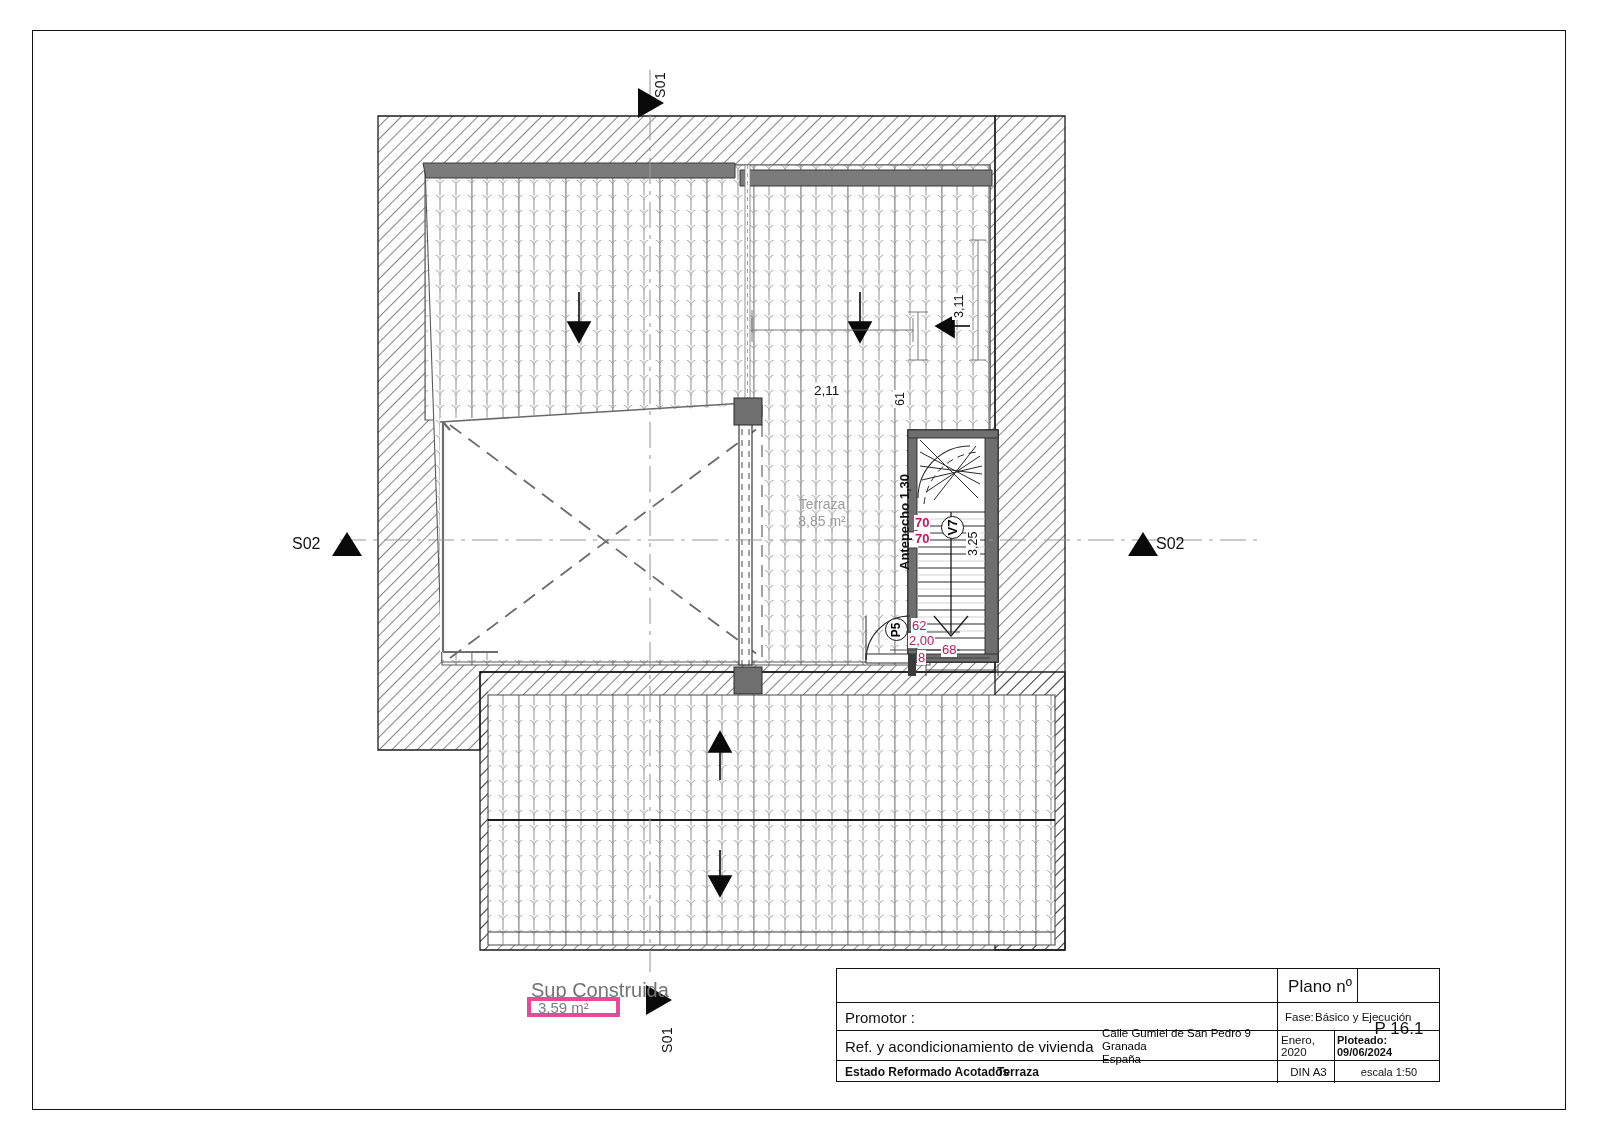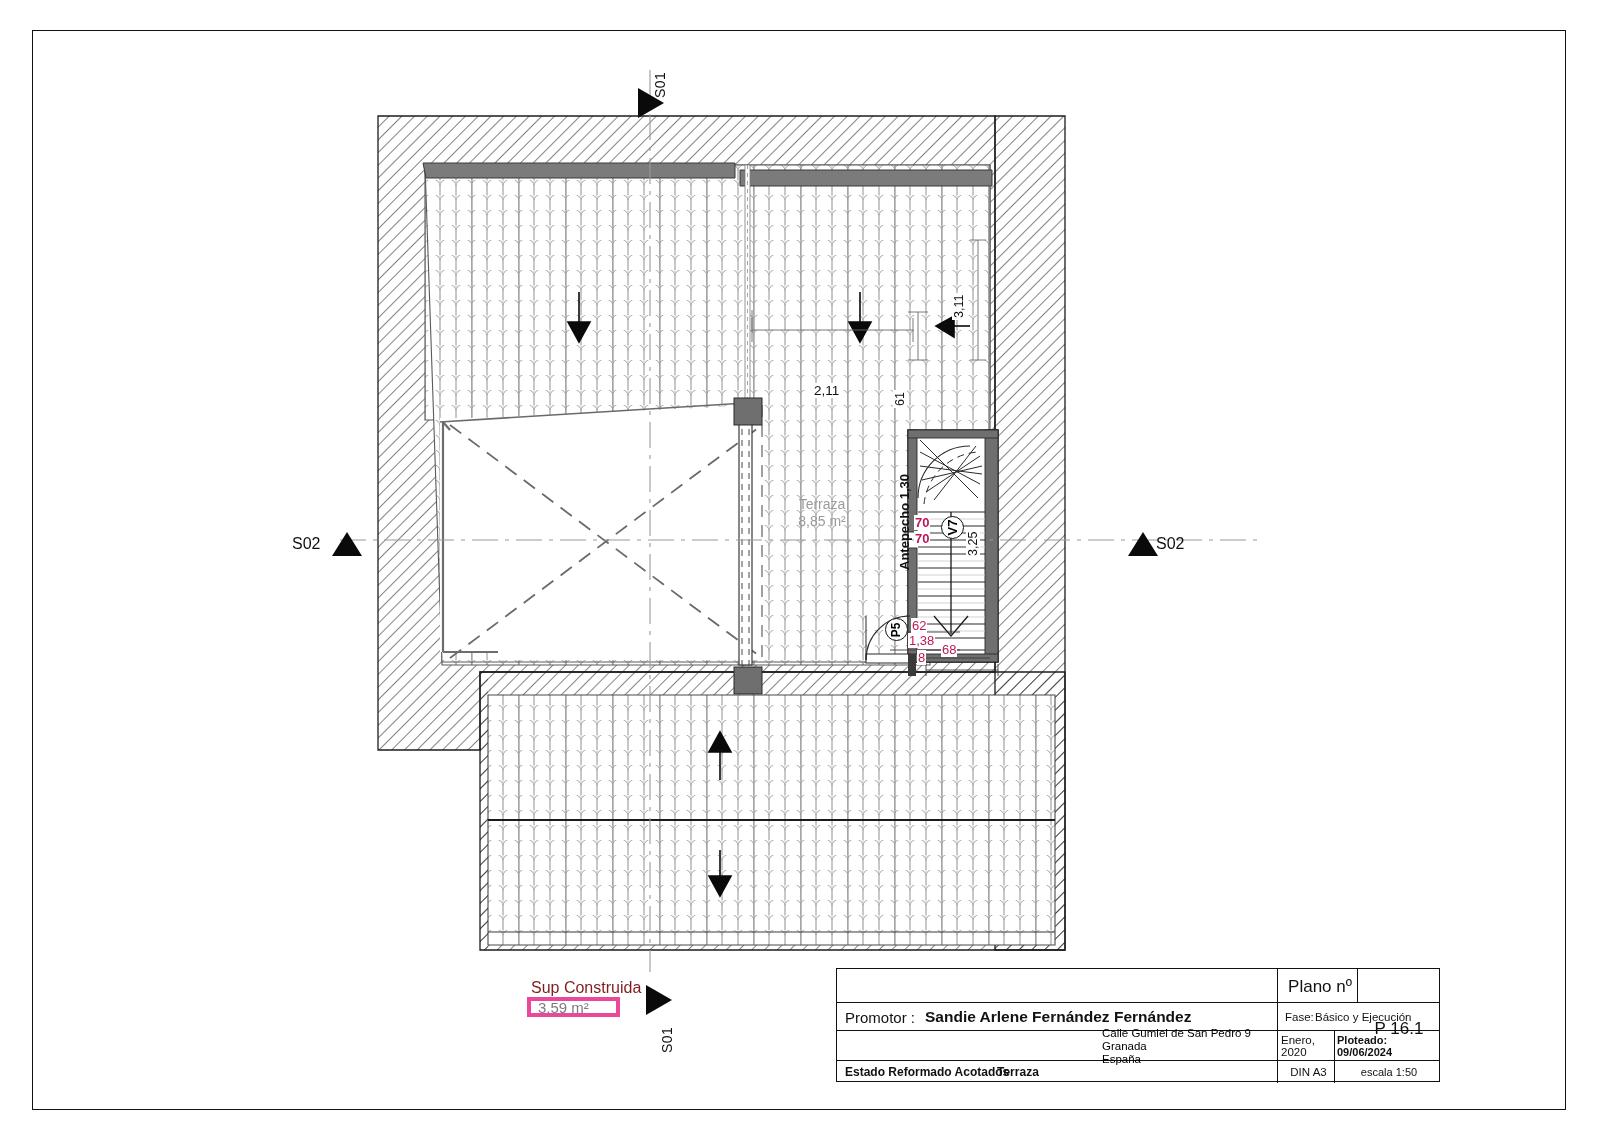--- a/index.html
+++ b/index.html
@@ -26,21 +26,21 @@
   .tb-b12{font-size:12px;font-weight:bold;color:#111;}
   .tb-it{font-size:11px;color:#111;}
 
   
   .tri-right{width:0;height:0;border-top:15px solid transparent;border-bottom:15px solid transparent;border-left:26px solid #0a0a0a;}
   .tri-up{width:0;height:0;border-left:15px solid transparent;border-right:15px solid transparent;border-bottom:24px solid #0a0a0a;}
   .rotlabel{transform:rotate(-90deg);transform-origin:left top;font-size:14px;color:#111;letter-spacing:.5px;}
 
   .supbox{position:absolute;border:4px solid #ec4899;box-sizing:border-box;display:flex;align-items:center;
           padding-left:7px;font-size:15px;color:#7d7d7d;background:#fff;}
-  .suplab{position:absolute;font-size:16px;color:#7f1d1d;}
+  .suplab{position:absolute;font-size:20px;color:#737373;}
 
   .dimtxt{position:absolute;font-size:13.5px;color:#111;background:#fff;padding:0 2px;}
   .dimtxt.rot{transform:rotate(-90deg);transform-origin:left top;}
   .areatxt{position:absolute;font-size:14px;color:#9b9b9b;text-align:center;line-height:17px;}
   .vertlab{position:absolute;font-size:13px;font-weight:bold;color:#111;transform:rotate(-90deg);transform-origin:left top;}
   .numbox{position:absolute;font-size:13px;color:#be185d;background:#fff;padding:0 1px;}
   .vcirc{position:absolute;border:1.1px solid #111;border-radius:50%;background:#fff;display:flex;align-items:center;justify-content:center;}
   .vcirc span{font-size:13px;font-weight:bold;transform:rotate(-90deg);}
   .pcirc{position:absolute;border:1.1px solid #111;border-radius:50%;background:#fff;display:flex;align-items:center;justify-content:center;}
   .pcirc span{font-size:12px;font-weight:bold;transform:rotate(-90deg);}
@@ -289,36 +289,36 @@
 
   <div class="vcirc" style="left:941px;top:516px;width:21px;height:21px;">
     <span>V7</span>
   </div>
   <div class="dimtxt rot" style="left:966px;top:558px;font-size:12.5px;">3,25</div>
 
   <div class="pcirc" style="left:885px;top:618px;width:21px;height:21px;">
     <span>P5</span>
   </div>
   <div class="numbox" style="left:911px;top:618px;">62</div>
-  <div class="numbox" style="left:908px;top:633px;">1,38</div>
+  <div class="numbox" style="left:908px;top:633px;">2,00</div>
   <div class="numbox" style="left:917px;top:650px;">8</div>
   <div class="numbox" style="left:941px;top:642px;">68</div>
 
   <div class="suplab" style="left:531px;top:979px;">Sup Construida</div>
   <div class="supbox" style="left:527px;top:997px;width:93px;height:20px;">3,59 m²</div>
 
   <div id="titleblock">
 
     <div class="tb-row" style="top:0;height:34px;"></div>
 
     <div class="tb-row" style="top:34px;height:28px;"></div>
     <div class="tb-cell tb-lab" style="left:8px;top:34px;height:28px;">Promotor :</div>
-    <div class="tb-cell tb-bold" style="left:88px;top:34px;height:28px;">Sandie Arlene  Fernández Fernández</div>
 
     <div class="tb-row" style="top:62px;height:30px;"></div>
+    <div class="tb-cell tb-lab" style="left:8px;top:62px;height:30px;">Ref. y acondicionamiento de vivienda</div>
     <div class="tb-cell" style="left:265px;top:62px;width:180px;height:30px;flex-direction:column;align-items:flex-start;justify-content:center;line-height:13px;font-size:11.5px;">
       <div>Calle Gumiel de San Pedro 9 Granada</div>
       <div>España</div>
     </div>
 
     <div class="tb-cell tb-b12" style="left:8px;top:92px;height:22px;">Estado Reformado Acotados</div>
     <div class="tb-cell tb-b12" style="left:160px;top:92px;height:22px;">Terraza</div>
 
     <div class="vline" style="left:440px;top:0;height:114px;"></div>
     <div class="vline" style="left:520px;top:0;height:34px;"></div>

